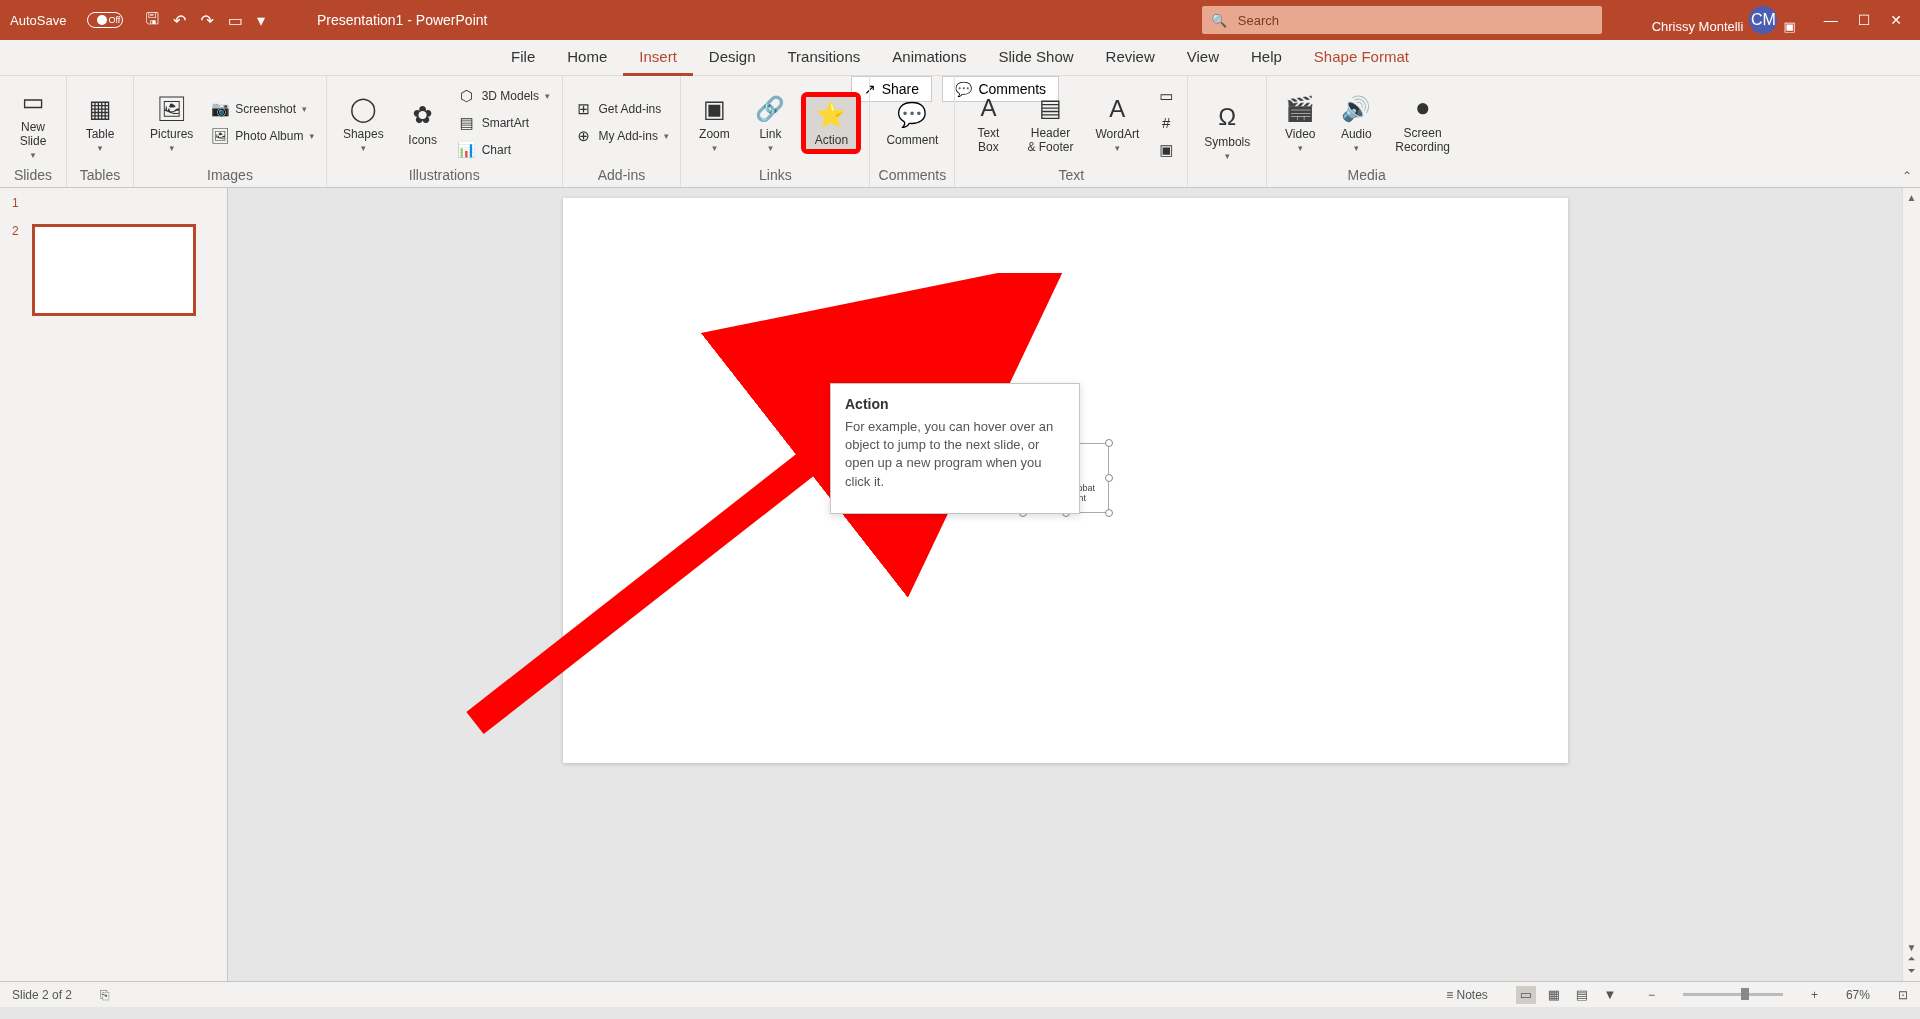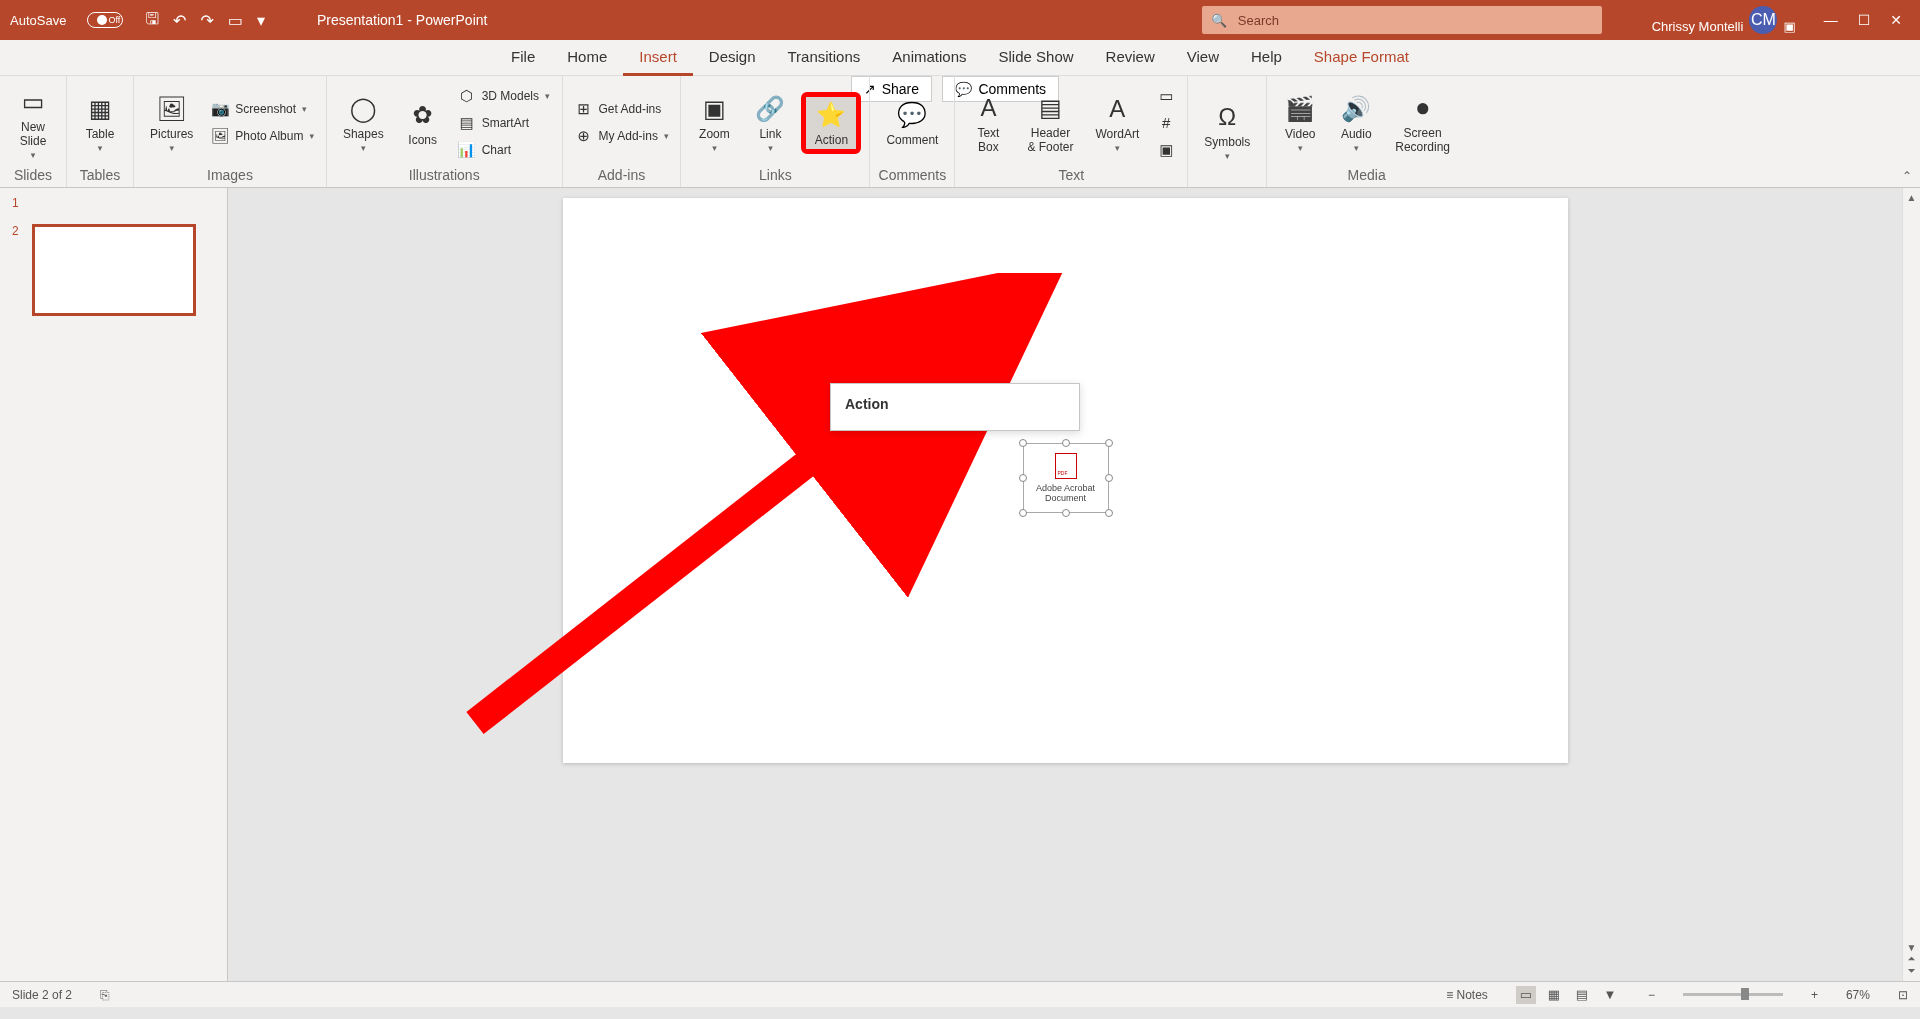--- a/index.html
+++ b/index.html
@@ -372,20 +372,21 @@
           <marker id="ah" markerWidth="12" markerHeight="12" refX="10" refY="6" orient="auto">
             <path d="M0,0 L12,6 L0,12 Z" fill="#ff0000"></path>
           </marker>
         </defs>
       <line x1="10" y1="450" x2="560" y2="20" stroke="#ff0000" stroke-width="28" marker-end="url(#ah)"></line>
     </svg>
   </div>
 
   <div class="tooltip">
     <div class="tooltip-title">Action</div>
+    <p>For example, you can hover over an object to jump to the next slide, or open up a new program when you click it.</p>
   </div>
 
   <div class="vscroll">
     <span class="arr">▲</span>
     <div style="flex:1"></div>
     <span class="arr">▼</span>
     <span class="arr">⏶</span>
     <span class="arr">⏷</span>
   </div>
 </div>

